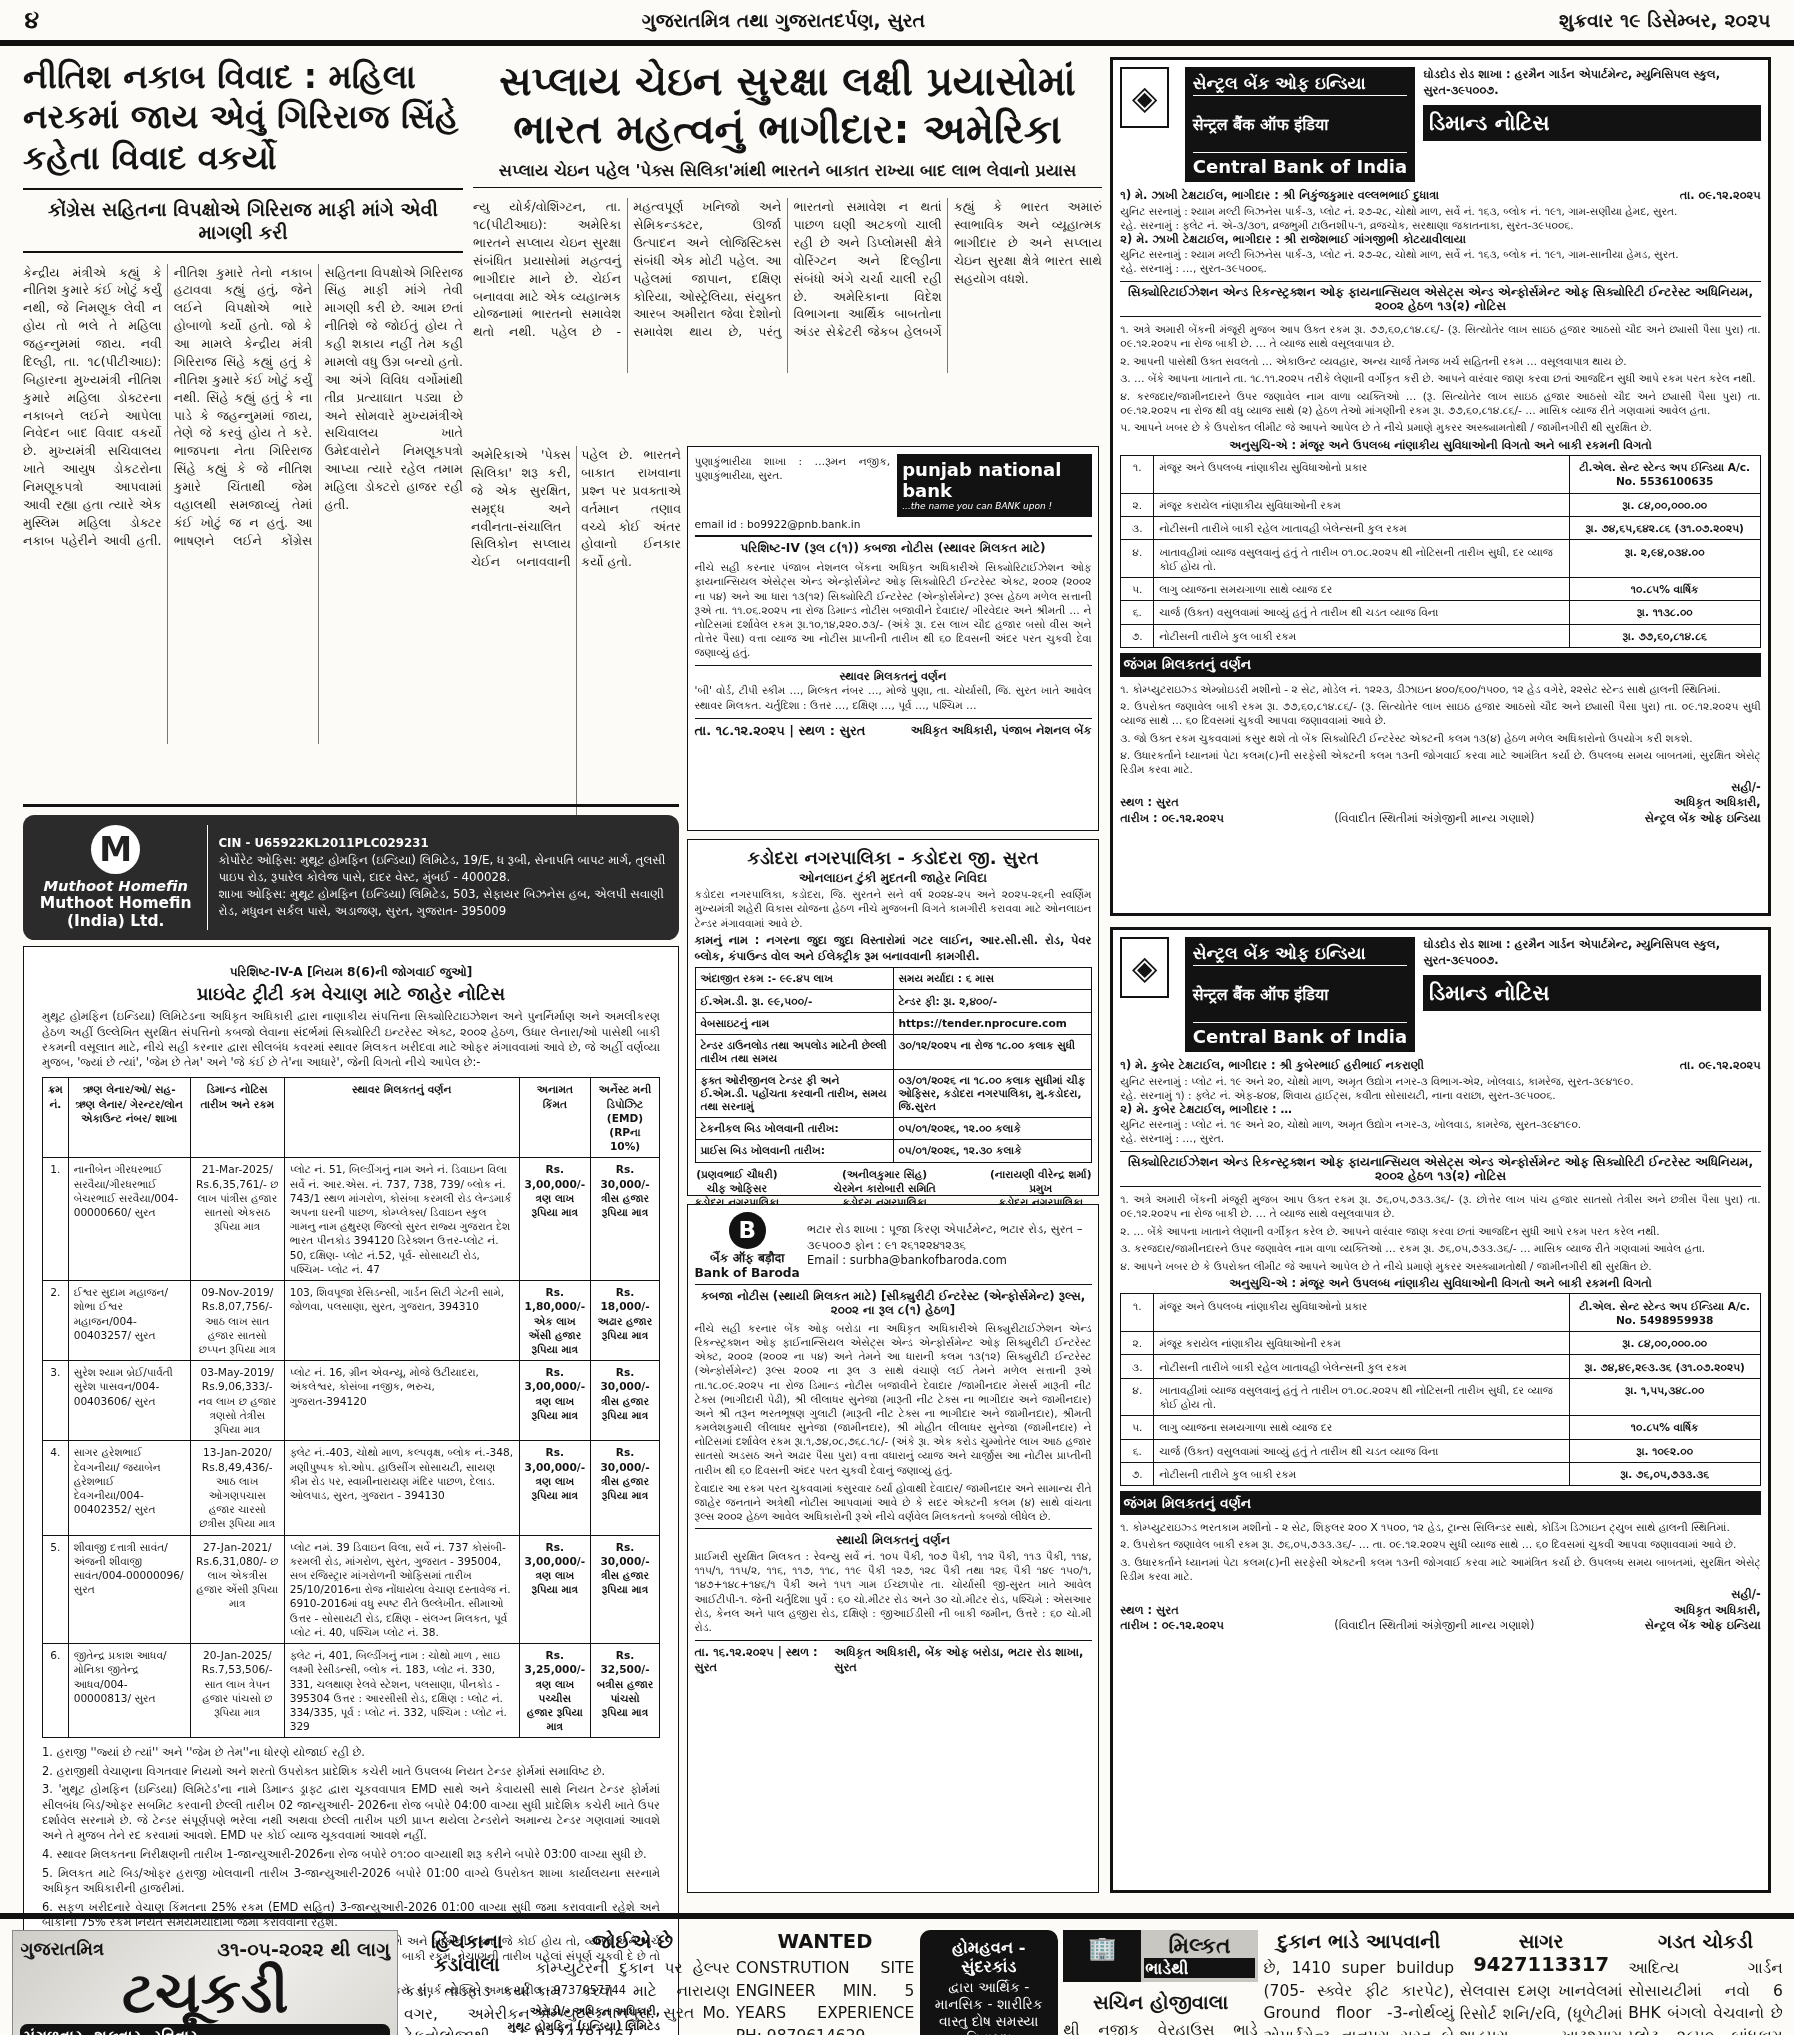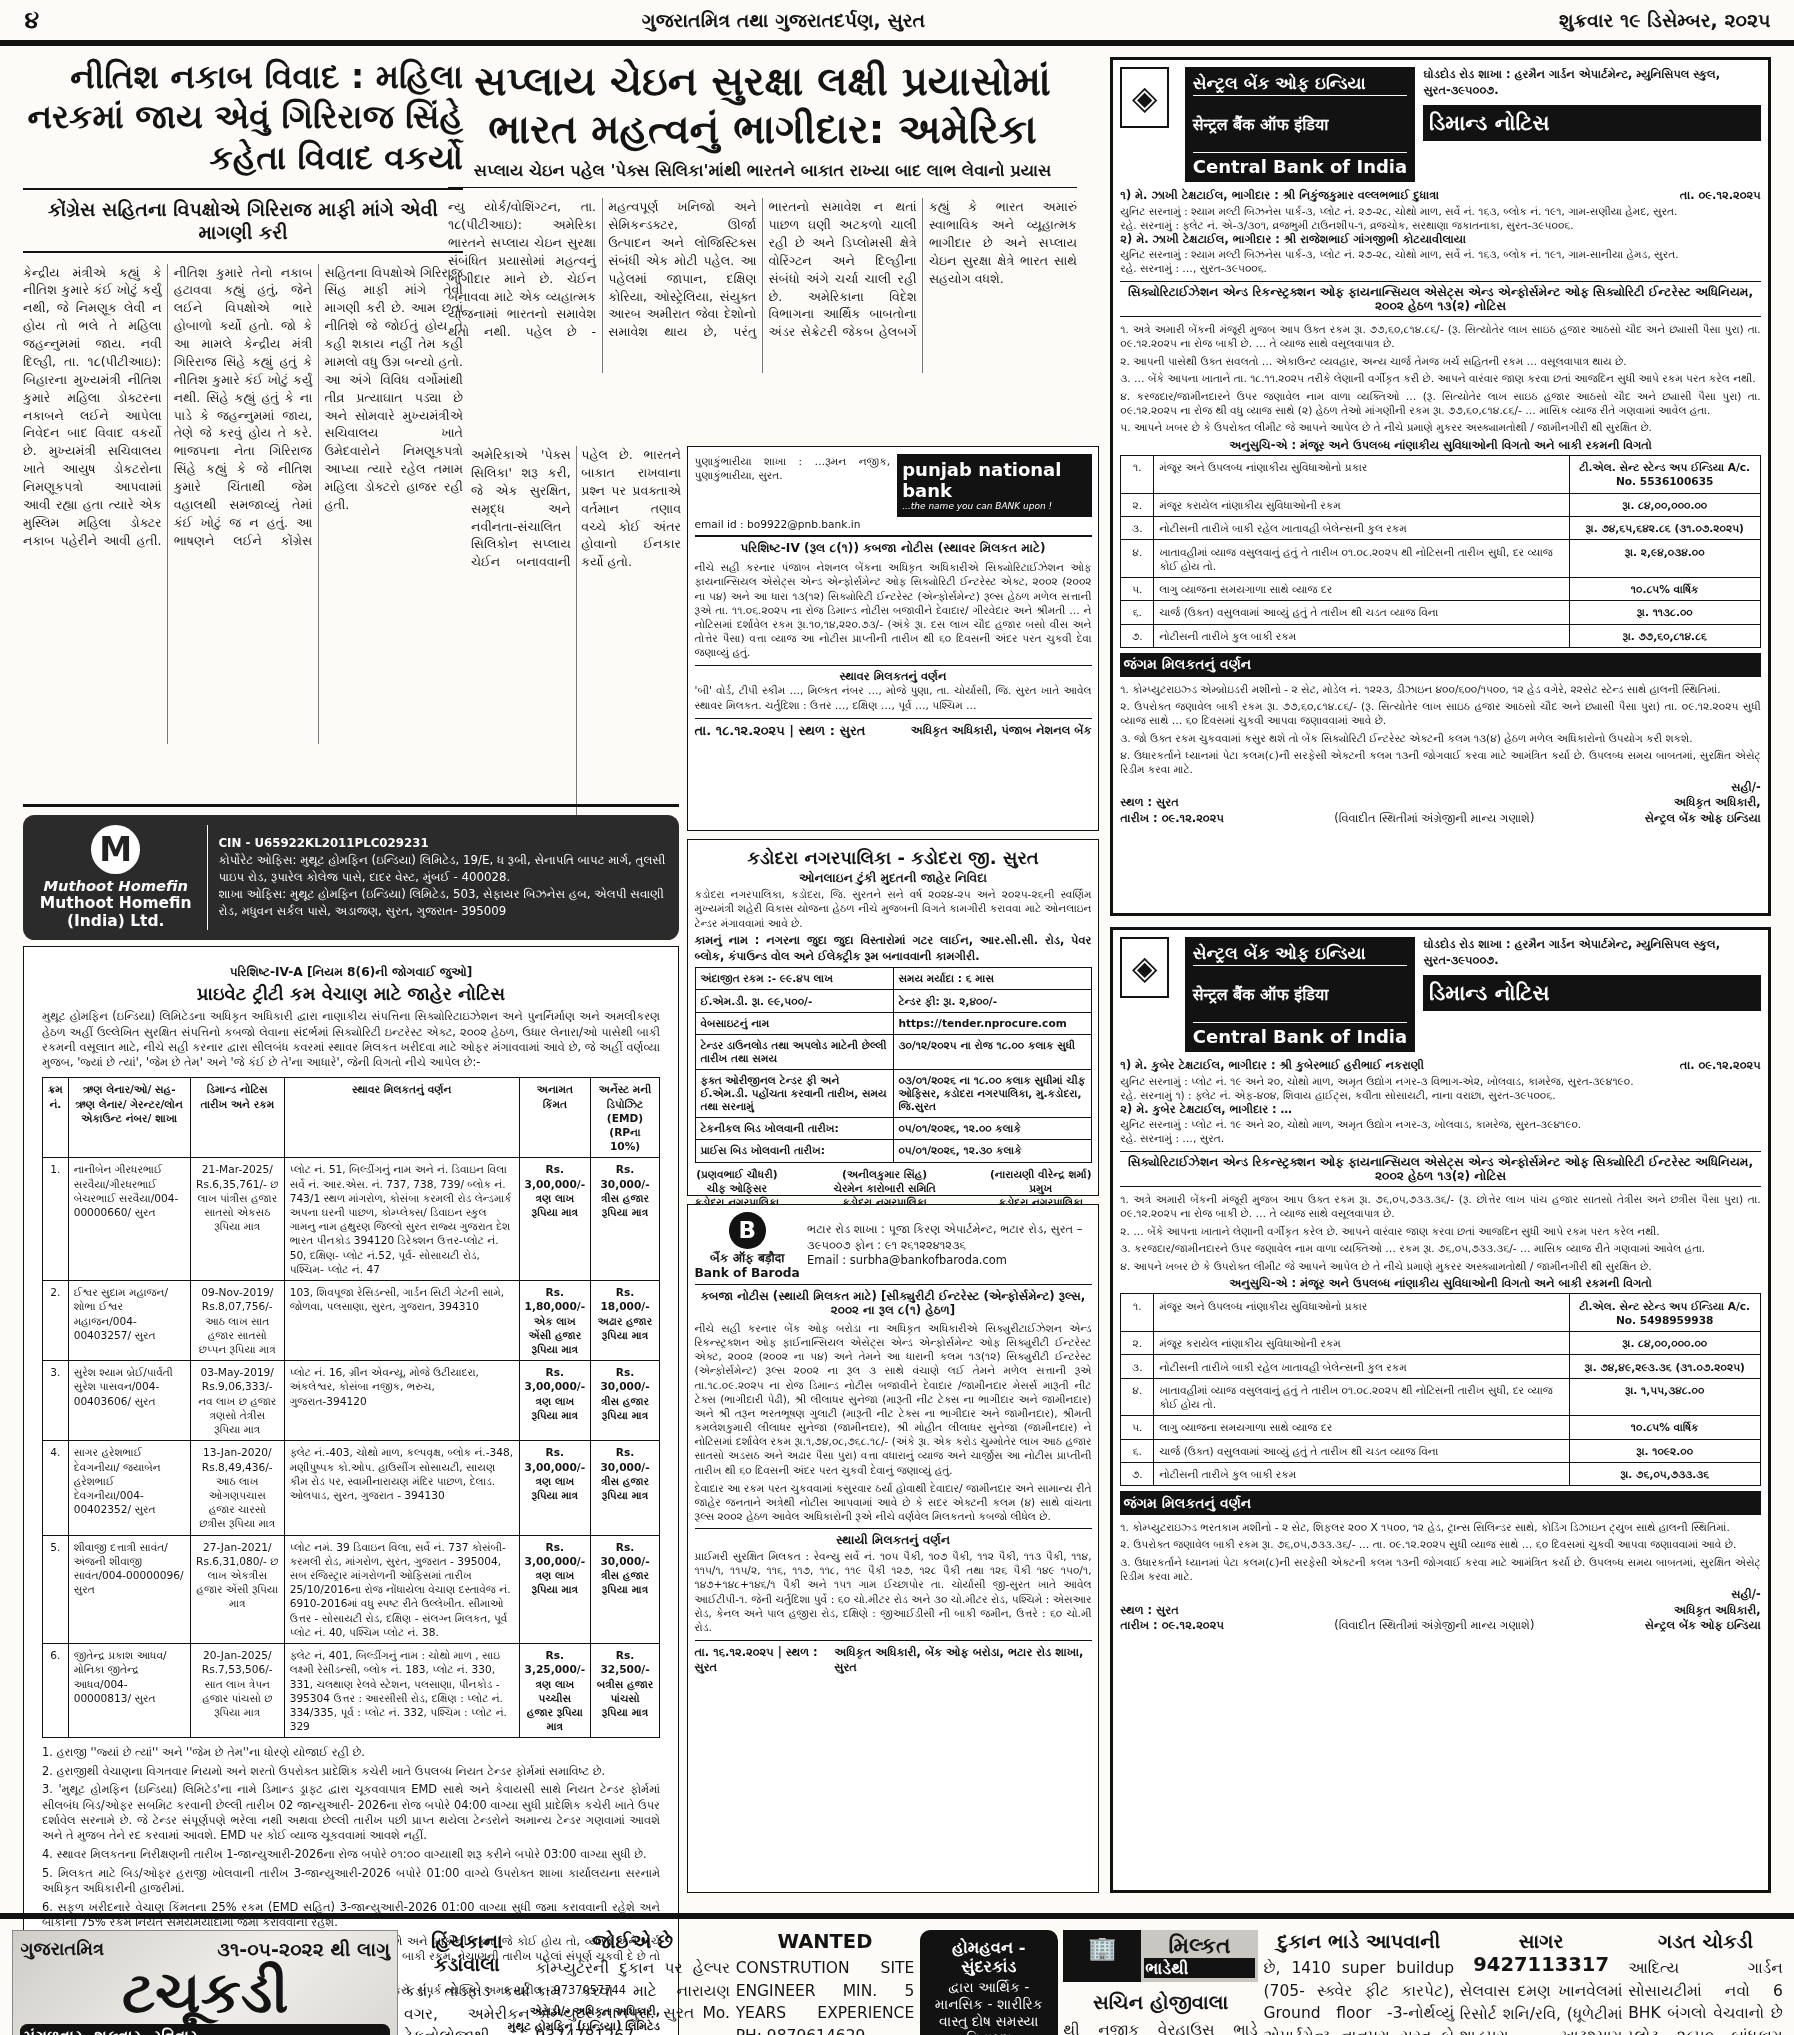--- a/index.html
+++ b/index.html
@@ -12,21 +12,21 @@
 .r{text-align:right}
 .b{font-weight:bold}
 .bar{background:#121212;color:#fff;font-weight:bold;text-align:left}
 .box{border:1.6px solid #121212;background:#fff}
 .hbox{border:3.3px solid #121212}
 .rule{border-top:2px solid #121212}
 header.top{position:absolute;left:0;top:0;width:100%;height:46px;border-bottom:6.5px solid #121212;display:flex;align-items:center;padding:0 24.4px}
 .pgnum{font-size:23.6px;font-weight:bold;width:122px}
 .mast{flex:1;text-align:center;font-size:19px;font-weight:bold}
 .dateline{width:350px;text-align:right;font-size:19px;font-weight:bold}
-.headline1{font-size:33px;line-height:1.22;font-weight:bold;text-align:right}
+.headline1{font-size:33px;line-height:1.22;font-weight:bold;text-align:left}
 .headline2{font-size:40px;line-height:1.2;font-weight:bold;text-align:center}
 .subhead{border-top:2.4px solid #121212;border-bottom:2.4px solid #121212;font-size:19px;font-weight:bold;text-align:center;padding:7.3px 2.4px;margin:10.6px 0}
 .body3{column-count:3;column-gap:12.2px;column-rule:0.8px solid #777;font-size:12.6px;line-height:1.42}
 .body4{column-count:4;column-gap:12.2px;column-rule:0.8px solid #777;font-size:12.6px;line-height:1.42}
 .body2{column-count:2;column-gap:10.6px;column-rule:0.8px solid #777;font-size:12.6px;line-height:1.42}
 .lead{font-size:16.3px;font-weight:bold;text-align:center;margin:8.1px 0 9.8px;border-bottom:1.6px solid #121212;padding-bottom:7.3px}
 .n{font-size:10.6px;line-height:1.34}
 .nt{font-size:11.4px;line-height:1.35}
 table{border-collapse:collapse;width:100%}
 td,th{border:1.2px solid #121212;padding:4.1px 4.9px;vertical-align:top}
@@ -56,21 +56,21 @@
     <div class="mast">ગુજરાતમિત્ર તથા ગુજરાતદર્પણ, સુરત</div>
     <div class="dateline">શુક્રવાર ૧૯ ડિસેમ્બર, ૨૦૨૫</div>
   </header>
 
   <section class="abs" style="left:23px;top:57px;width:440px;height:733px">
     <h1 class="headline1">નીતિશ નકાબ વિવાદ : મહિલા નરકમાં જાય એવું ગિરિરાજ સિંહે કહેતા વિવાદ વકર્યો</h1>
     <div class="subhead">કોંગ્રેસ સહિતના વિપક્ષોએ ગિરિરાજ માફી માંગે એવી માગણી કરી</div>
     <div class="body3 j" style="height:480px;overflow:hidden">કેન્દ્રીય મંત્રીએ કહ્યું કે નીતિશ કુમારે કંઈ ખોટું કર્યું નથી, જે નિમણૂક લેવી ન હોય તો ભલે તે મહિલા જહન્નુમમાં જાય. નવી દિલ્હી, તા. ૧૮(પીટીઆઇ): બિહારના મુખ્યમંત્રી નીતિશ કુમારે મહિલા ડોક્ટરના નકાબને લઈને આપેલા નિવેદન બાદ વિવાદ વકર્યો છે. મુખ્યમંત્રી સચિવાલય ખાતે આયુષ ડોકટરોના નિમણૂકપત્રો આપવામાં આવી રહ્યા હતા ત્યારે એક મુસ્લિમ મહિલા ડોક્ટર નકાબ પહેરીને આવી હતી. નીતિશ કુમારે તેનો નકાબ હટાવવા કહ્યું હતું, જેને લઈને વિપક્ષોએ ભારે હોબાળો કર્યો હતો. જો કે આ મામલે કેન્દ્રીય મંત્રી ગિરિરાજ સિંહે કહ્યું હતું કે નીતિશ કુમારે કંઈ ખોટું કર્યું નથી. સિંહે કહ્યું હતું કે ના પાડે કે જહન્નુમમાં જાય, તેણે જે કરવું હોય તે કરે. ભાજપના નેતા ગિરિરાજ સિંહે કહ્યું કે જે નીતિશ કુમારે ચિંતાથી જેમ વહાલથી સમજાવ્યું તેમાં કંઈ ખોટું જ ન હતું. આ ભાષણને લઈને કોંગ્રેસ સહિતના વિપક્ષોએ ગિરિરાજ સિંહ માફી માંગે તેવી માગણી કરી છે. આમ છતાં નીતિશે જે જોઈતું હોય તે કહી શકાય નહીં તેમ કહી મામલો વધુ ઉગ્ર બન્યો હતો. આ અંગે વિવિધ વર્ગોમાંથી તીવ્ર પ્રત્યાઘાત પડ્યા છે અને સોમવારે મુખ્યમંત્રીએ સચિવાલય ખાતે ઉમેદવારોને નિમણૂકપત્રો આપ્યા ત્યારે રહેલ તમામ મહિલા ડોક્ટરો હાજર રહી હતી.</div>
   </section>
 
-  <section class="abs" style="left:448px;top:57px;width:629px;height:385px">
+  <section class="abs" style="left:473px;top:57px;width:629px;height:385px">
     <h1 class="headline2">સપ્લાય ચેઇન સુરક્ષા લક્ષી પ્રયાસોમાં ભારત મહત્વનું ભાગીદાર: અમેરિકા</h1>
     <div class="lead">સપ્લાય ચેઇન પહેલ 'પેક્સ સિલિકા'માંથી ભારતને બાકાત રાખ્યા બાદ લાભ લેવાનો પ્રયાસ</div>
     <div class="body4 j" style="height:175px;overflow:hidden">ન્યુ યોર્ક/વોશિંગ્ટન, તા. ૧૮(પીટીઆઇ): અમેરિકા ભારતને સપ્લાય ચેઇન સુરક્ષા સંબંધિત પ્રયાસોમાં મહત્વનું ભાગીદાર માને છે. ચેઈન બનાવવા માટે એક વ્યહાત્મક યોજનામાં ભારતનો સમાવેશ થતો નથી. પહેલ છે - મહત્વપૂર્ણ ખનિજો અને સેમિકન્ડક્ટર, ઊર્જા ઉત્પાદન અને લોજિસ્ટિક્સ સંબંધી એક મોટી પહેલ. આ પહેલમાં જાપાન, દક્ષિણ કોરિયા, ઓસ્ટ્રેલિયા, સંયુક્ત આરબ અમીરાત જેવા દેશોનો સમાવેશ થાય છે, પરંતુ ભારતનો સમાવેશ ન થતાં પાછળ ઘણી અટકળો ચાલી રહી છે અને ડિપ્લોમસી ક્ષેત્રે વોરિંગ્ટન અને દિલ્હીના સંબંધો અંગે ચર્ચા ચાલી રહી છે. અમેરિકાના વિદેશ વિભાગના આર્થિક બાબતોના અંડર સેક્રેટરી જેકબ હેલબર્ગે કહ્યું કે ભારત અમારું સ્વાભાવિક અને વ્યૂહાત્મક ભાગીદાર છે અને સપ્લાય ચેઇન સુરક્ષા ક્ષેત્રે ભારત સાથે સહયોગ વધશે.</div>
   </section>
   <section class="abs" style="left:471px;top:446px;width:210px;height:452px">
     <div class="body2 j" style="height:448px;overflow:hidden">અમેરિકાએ 'પેક્સ સિલિકા' શરૂ કરી, જે એક સુરક્ષિત, સમૃદ્ધ અને નવીનતા-સંચાલિત સિલિકોન સપ્લાય ચેઈન બનાવવાની પહેલ છે. ભારતને બાકાત રાખવાના પ્રશ્ન પર પ્રવક્તાએ વર્તમાન તણાવ વચ્ચે કોઈ અંતર હોવાનો ઈનકાર કર્યો હતો.</div>
   </section>
 
   <section class="abs box" style="left:687px;top:446px;width:412px;height:385px;padding:6.5px">
     <div style="display:flex;gap:6.5px;align-items:flex-start">

